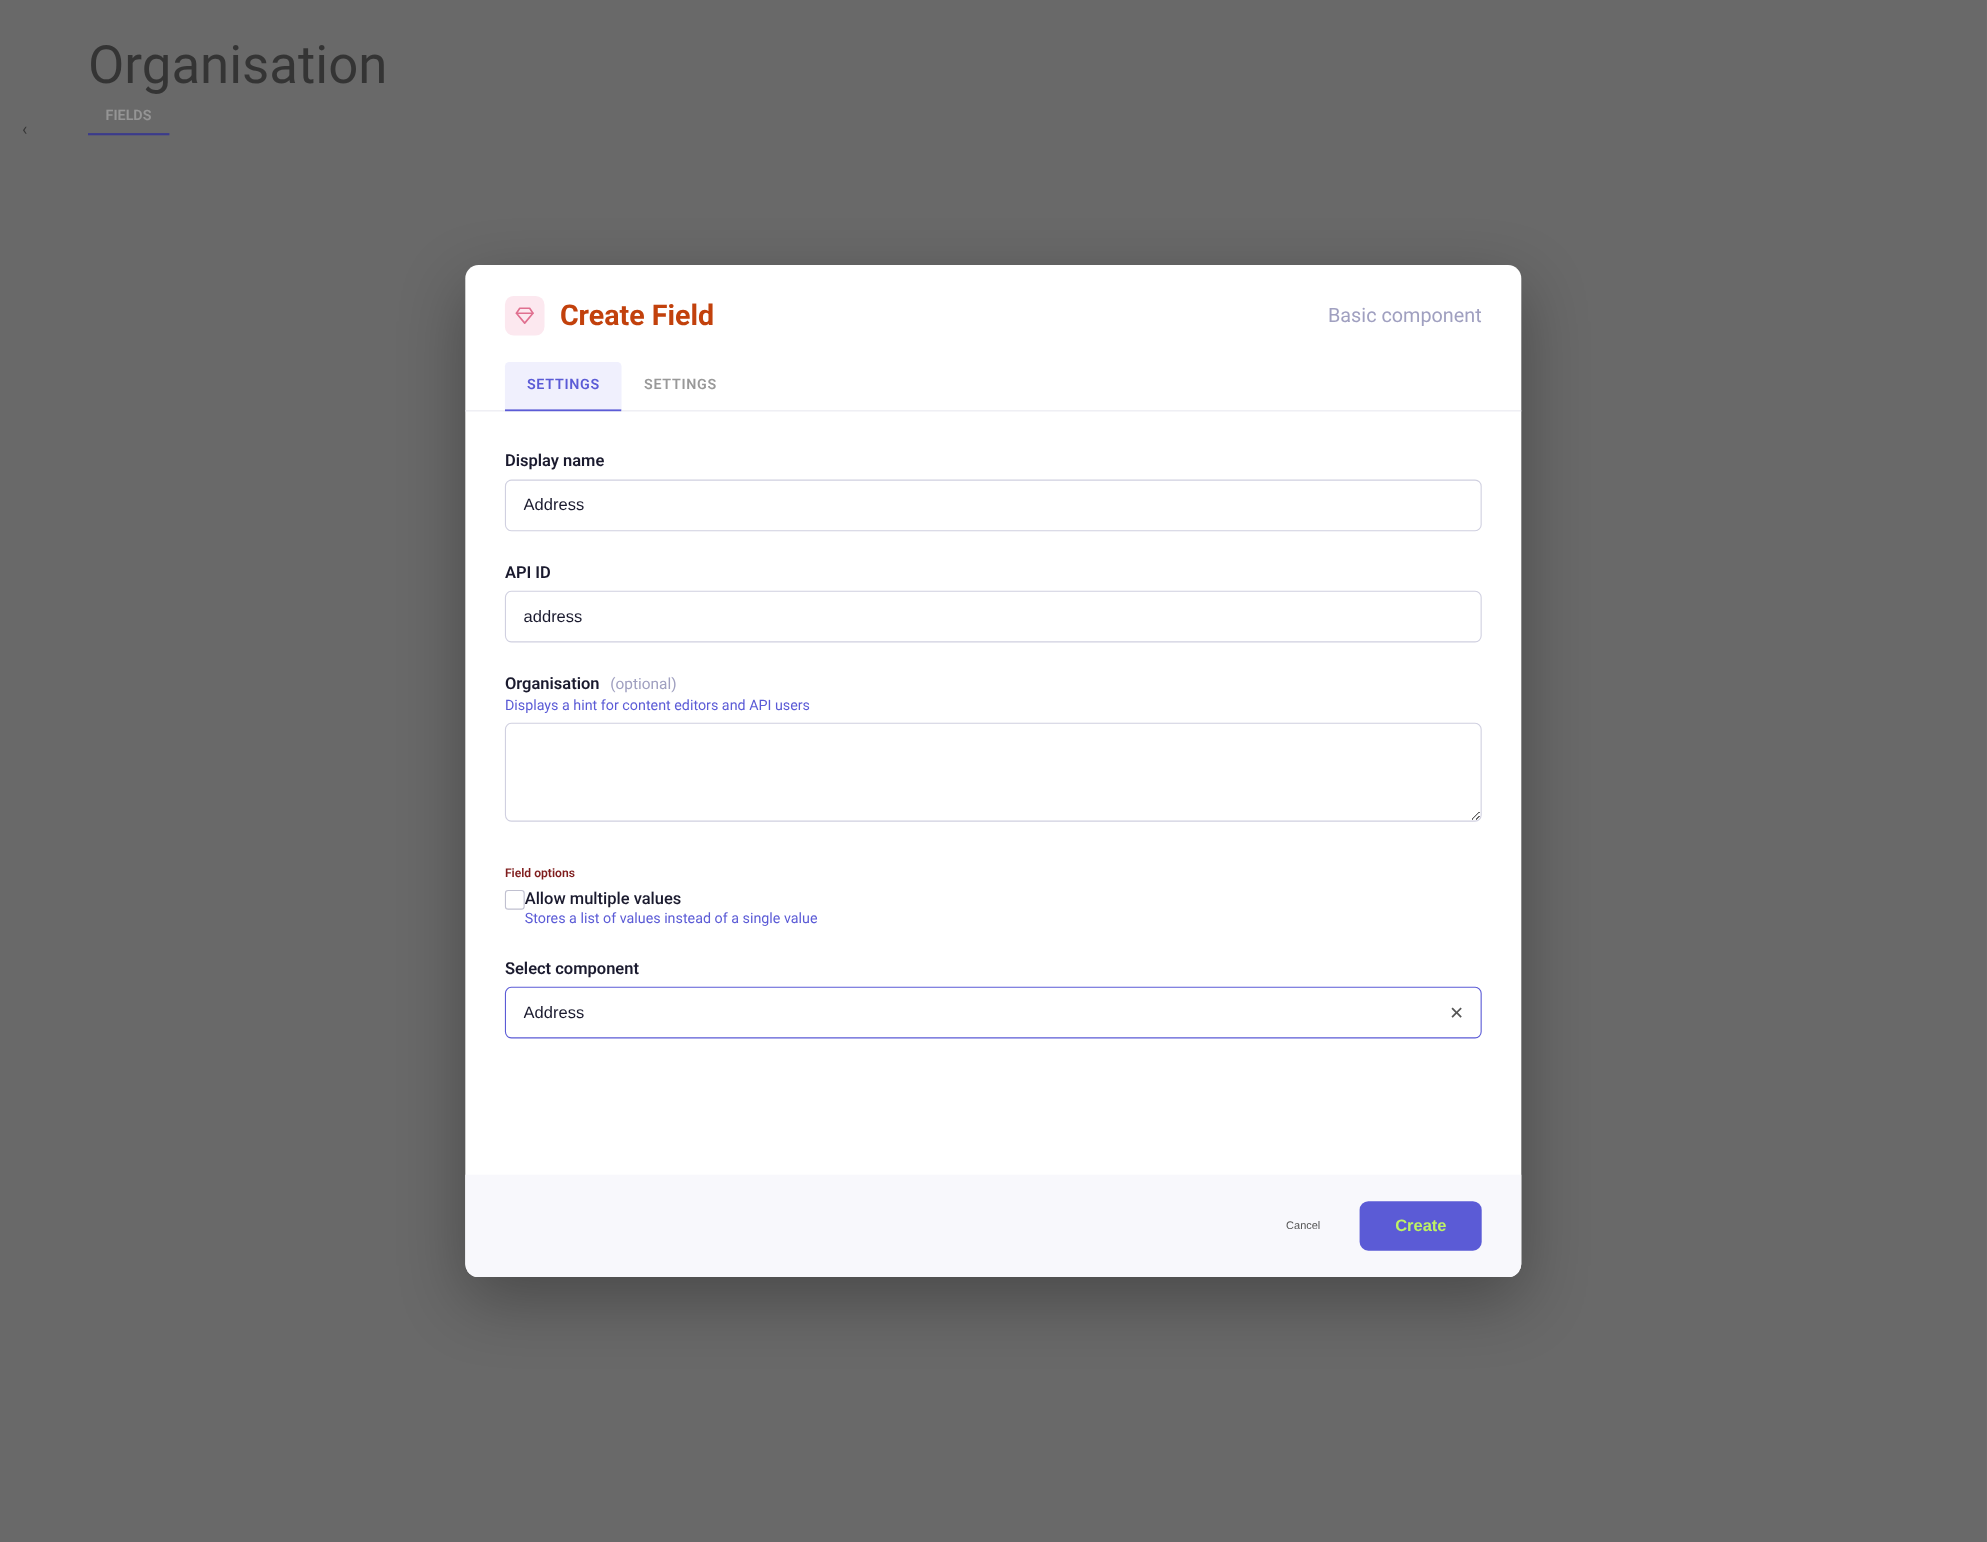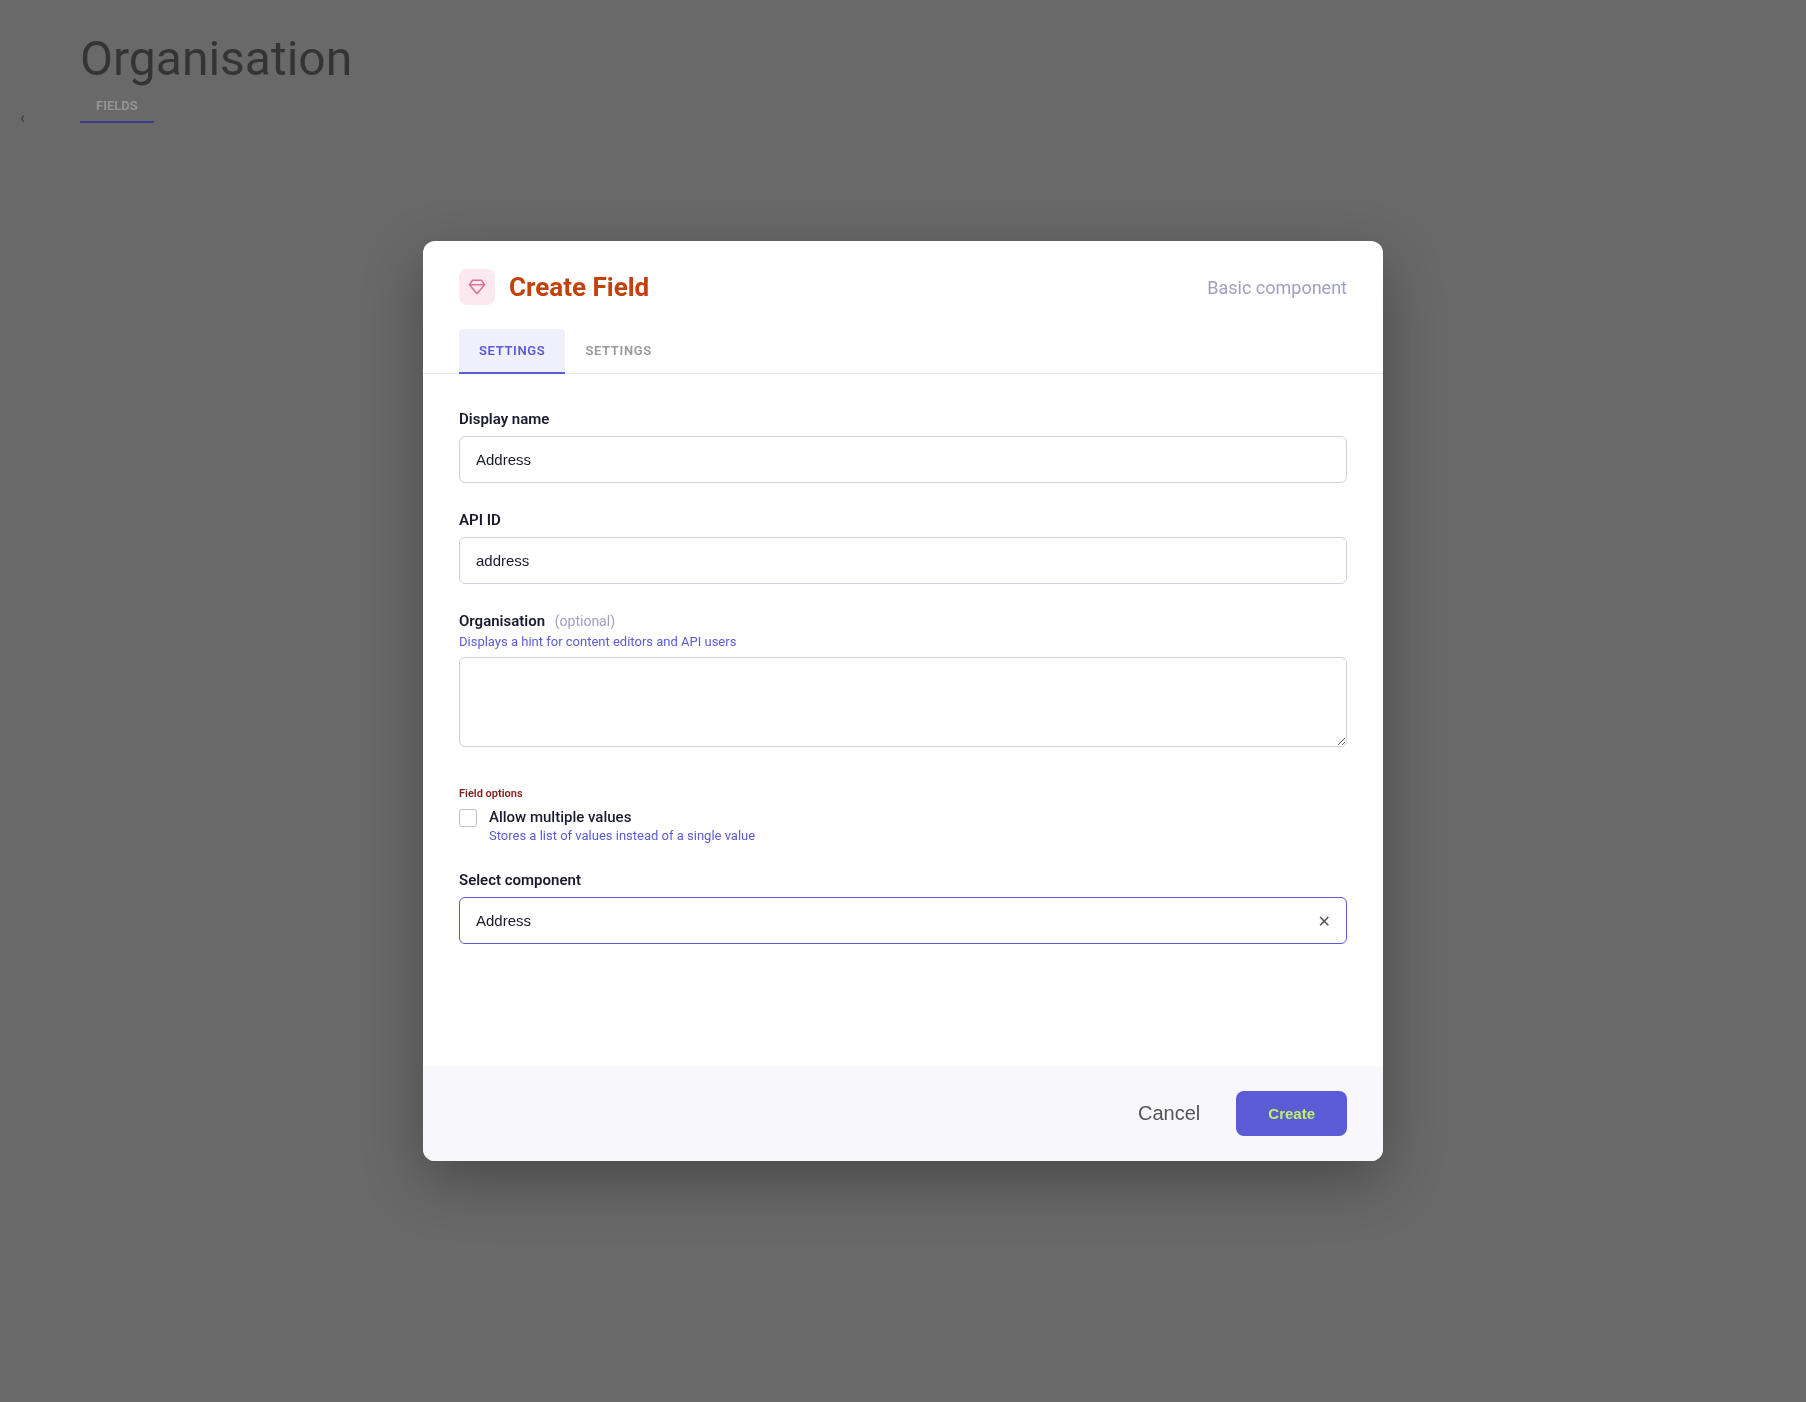--- a/index.html
+++ b/index.html
@@ -219,21 +219,20 @@
     .field-options-label {
       font-size: 11px;
       font-weight: 600;
       color: #7f1d1d;
       margin-top: 12px;
     }
 
     .checkbox-row {
       display: flex;
       align-items: flex-start;
-      gap: 12px;
     }
 
     .checkbox-box {
       width: 18px;
       height: 18px;
       border: 1.5px solid #c0c0d0;
       border-radius: 3px;
       background: #fff;
       flex-shrink: 0;
       margin-top: 1px;
@@ -299,21 +298,21 @@
       padding: 24px 36px;
       border-top: none;
       background: #f8f8fc;
       border-radius: 0 0 12px 12px;
     }
 
     .btn-cancel {
       background: none;
       border: none;
       color: #555;
-      font-size: 20px;
+      font-size: 10px;
       font-weight: 500;
       cursor: pointer;
       padding: 12px 20px;
     }
 
     .btn-create {
       background: #5b5bd6;
       color: #bef264;
       border: none;
       border-radius: 8px;

